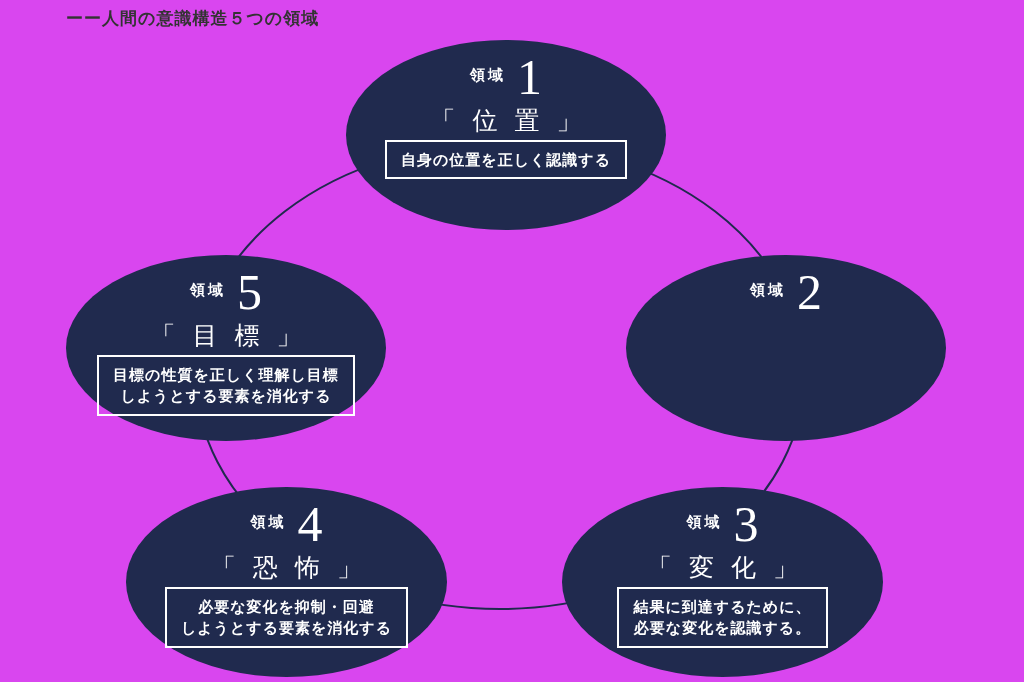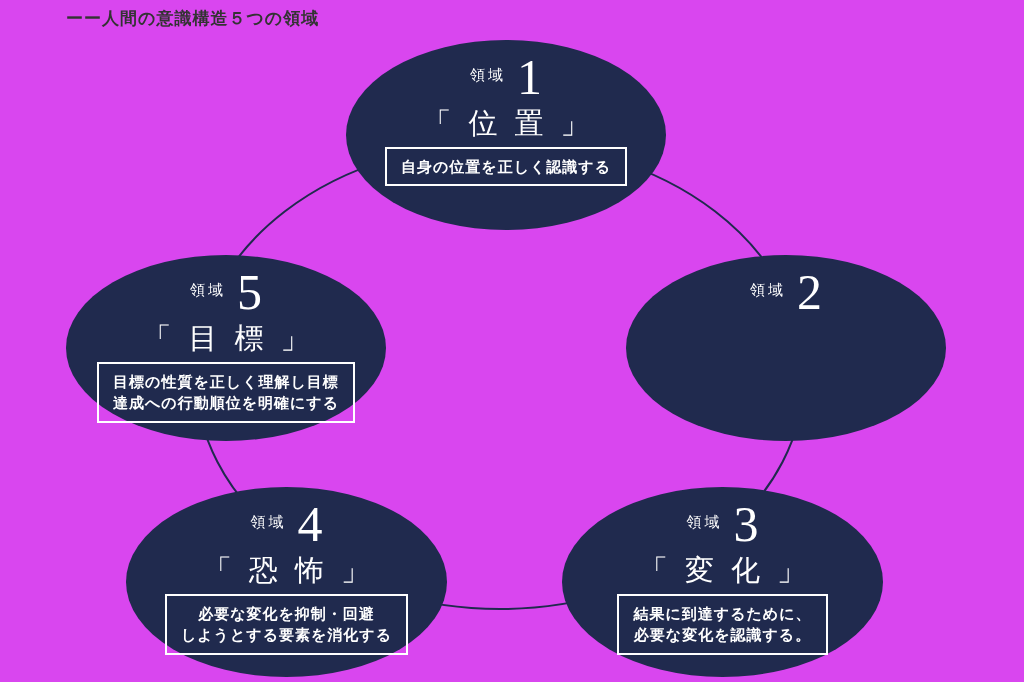--- a/index.html
+++ b/index.html
@@ -40,34 +40,34 @@
   }
   .node-head {
     display: flex;
     align-items: center;
     gap: 11px;
     margin-top: 11px;
     height: 52px;
   }
   .node-label {
     font-size: 15px;
-    font-weight: normal;
+    font-weight: bold;
     letter-spacing: 3px;
     position: relative;
     top: -2px;
   }
   .node-number {
     font-family: "Liberation Serif", serif;
     font-size: 50px;
     font-weight: 400;
     line-height: 1;
   }
   .node-name {
     font-family: "Liberation Serif", serif;
-    font-size: 29px;
+    font-size: 25px;
     letter-spacing: 17px;
     margin-right: -17px; 
     margin-top: 1px;
     white-space: nowrap;
   }
   .node-desc {
     margin-top: 3px;
     border: 2px solid #ffffff;
     padding: 7px 14px;
     font-size: 15px;
@@ -130,16 +130,16 @@
 しようとする要素を消化する</div>
   </div>
 
   <div class="node n5">
     <div class="node-head">
       <span class="node-label">領域</span>
       <span class="node-number">5</span>
     </div>
     <div class="node-name">「目標」</div>
     <div class="node-desc">目標の性質を正しく理解し目標
-達成への行動順位を明確にする</div>
+しようとする要素を消化する</div>
   </div>
 
 </div>
 
 </body></html>

